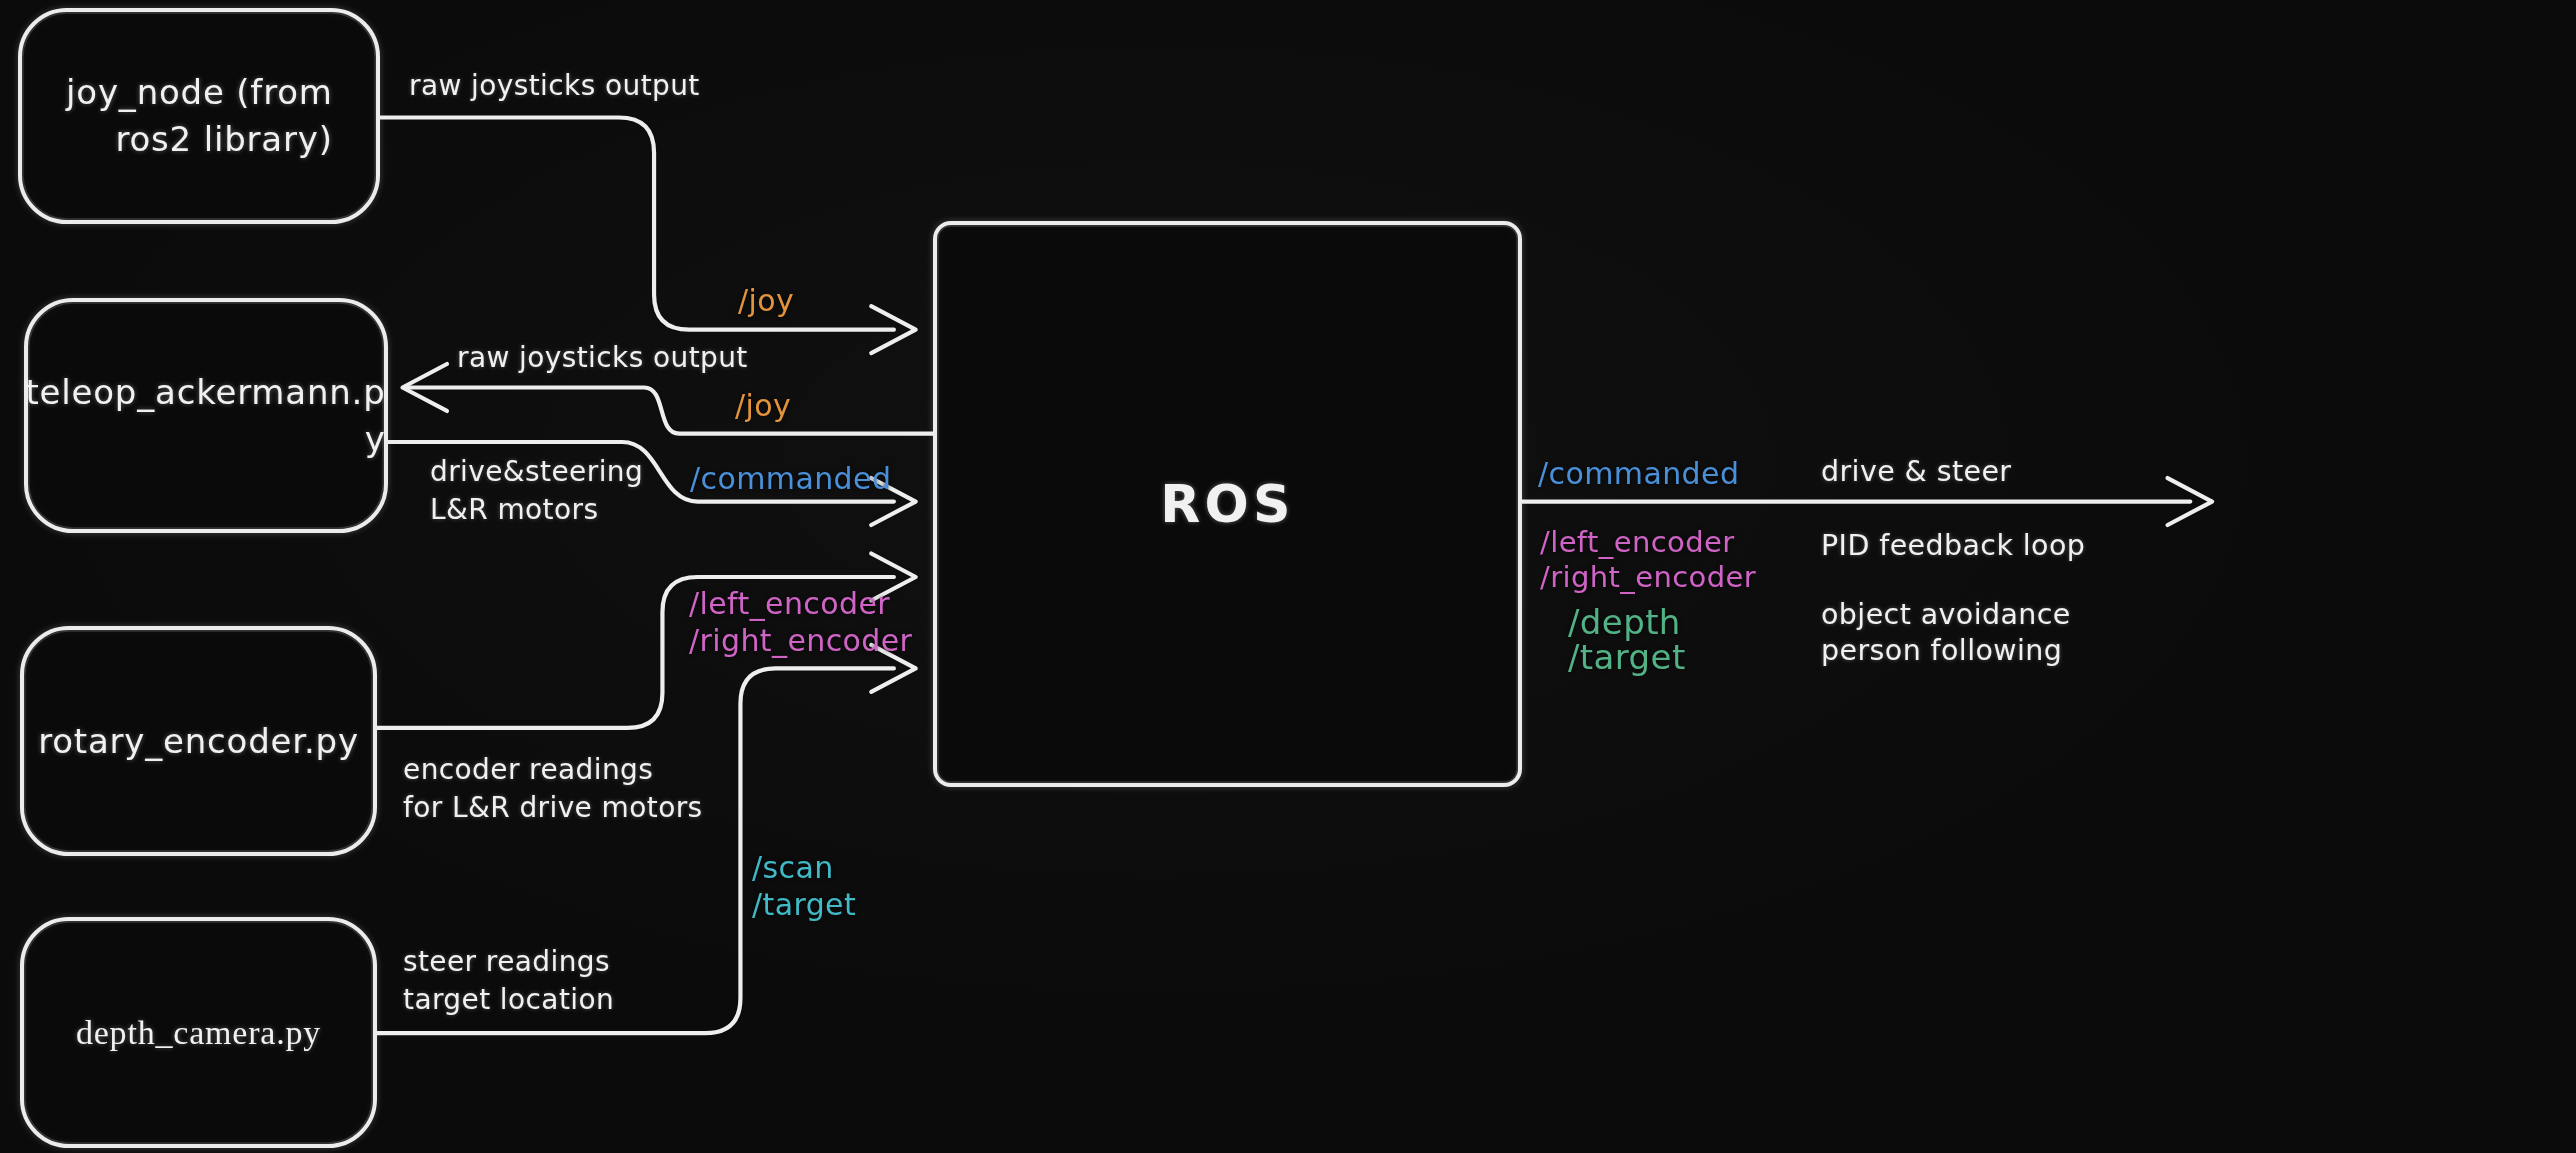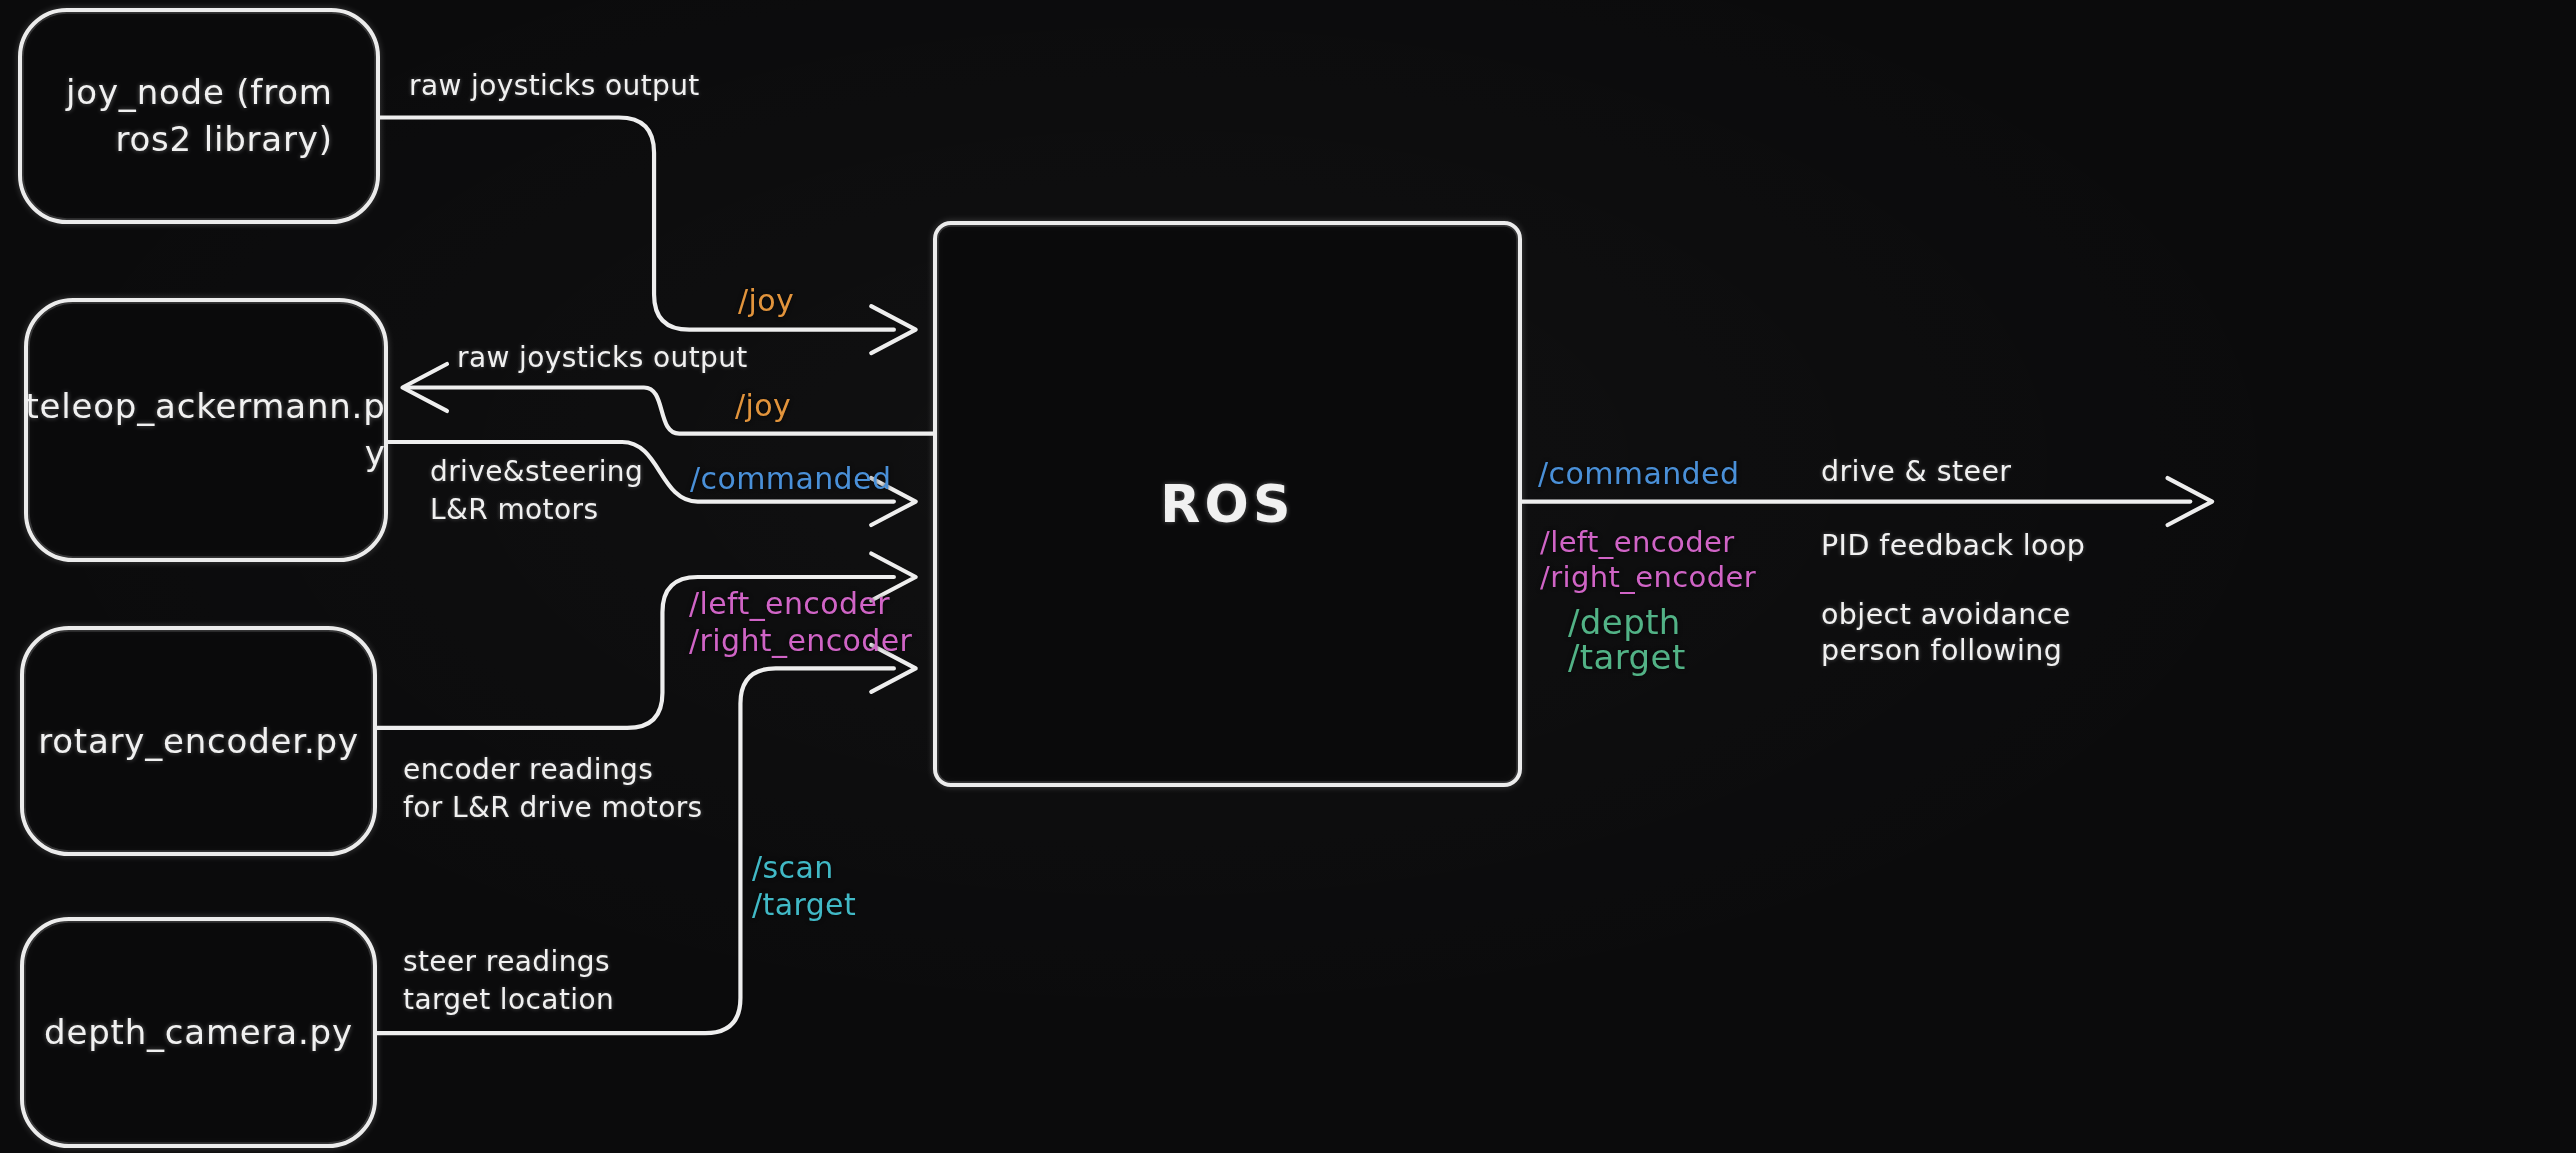--- a/index.html
+++ b/index.html
@@ -106,32 +106,32 @@
     <path d="M 2585 570 L 2638 598 L 2585 626"></path>
   </svg>
 
   <div class="node" id="node-joy" style="left:18.4px; top:8.4px; width:362px; height:216px;">
     <div class="node-label">
       <span>joy_node (from</span>
       <span>ros2 library)</span>
     </div>
   </div>
 
-  <div class="node" id="node-teleop" style="left:23.5px; top:298px; width:364px; height:264px;">
+  <div class="node" id="node-teleop" style="left:23.5px; top:298px; width:364px; height:235px;">
     <div class="node-label">
       <span>teleop_ackermann.p</span>
       <span>y</span>
     </div>
   </div>
 
   <div class="node" id="node-rotary" style="left:20px; top:626px; width:357px; height:230px;">
     <div class="node-label">rotary_encoder.py</div>
   </div>
 
-  <div class="node" id="node-depth" style="left:20px; top:917px; width:357px; height:231px;">
+  <div class="node" id="node-depth" style="left:20px; top:917px; width:357px; height:231px;font-family:Liberation Serif, serif;">
     <div class="node-label">depth_camera.py</div>
   </div>
 
   <div class="node" id="node-ros" style="left:933px; top:221px; width:589px; height:566px; border-radius:18px;">
     <div class="node-label">ROS</div>
   </div>
 
 
   <div class="edge-label" style="left:409px; top:67px;">raw joysticks output</div>
 

